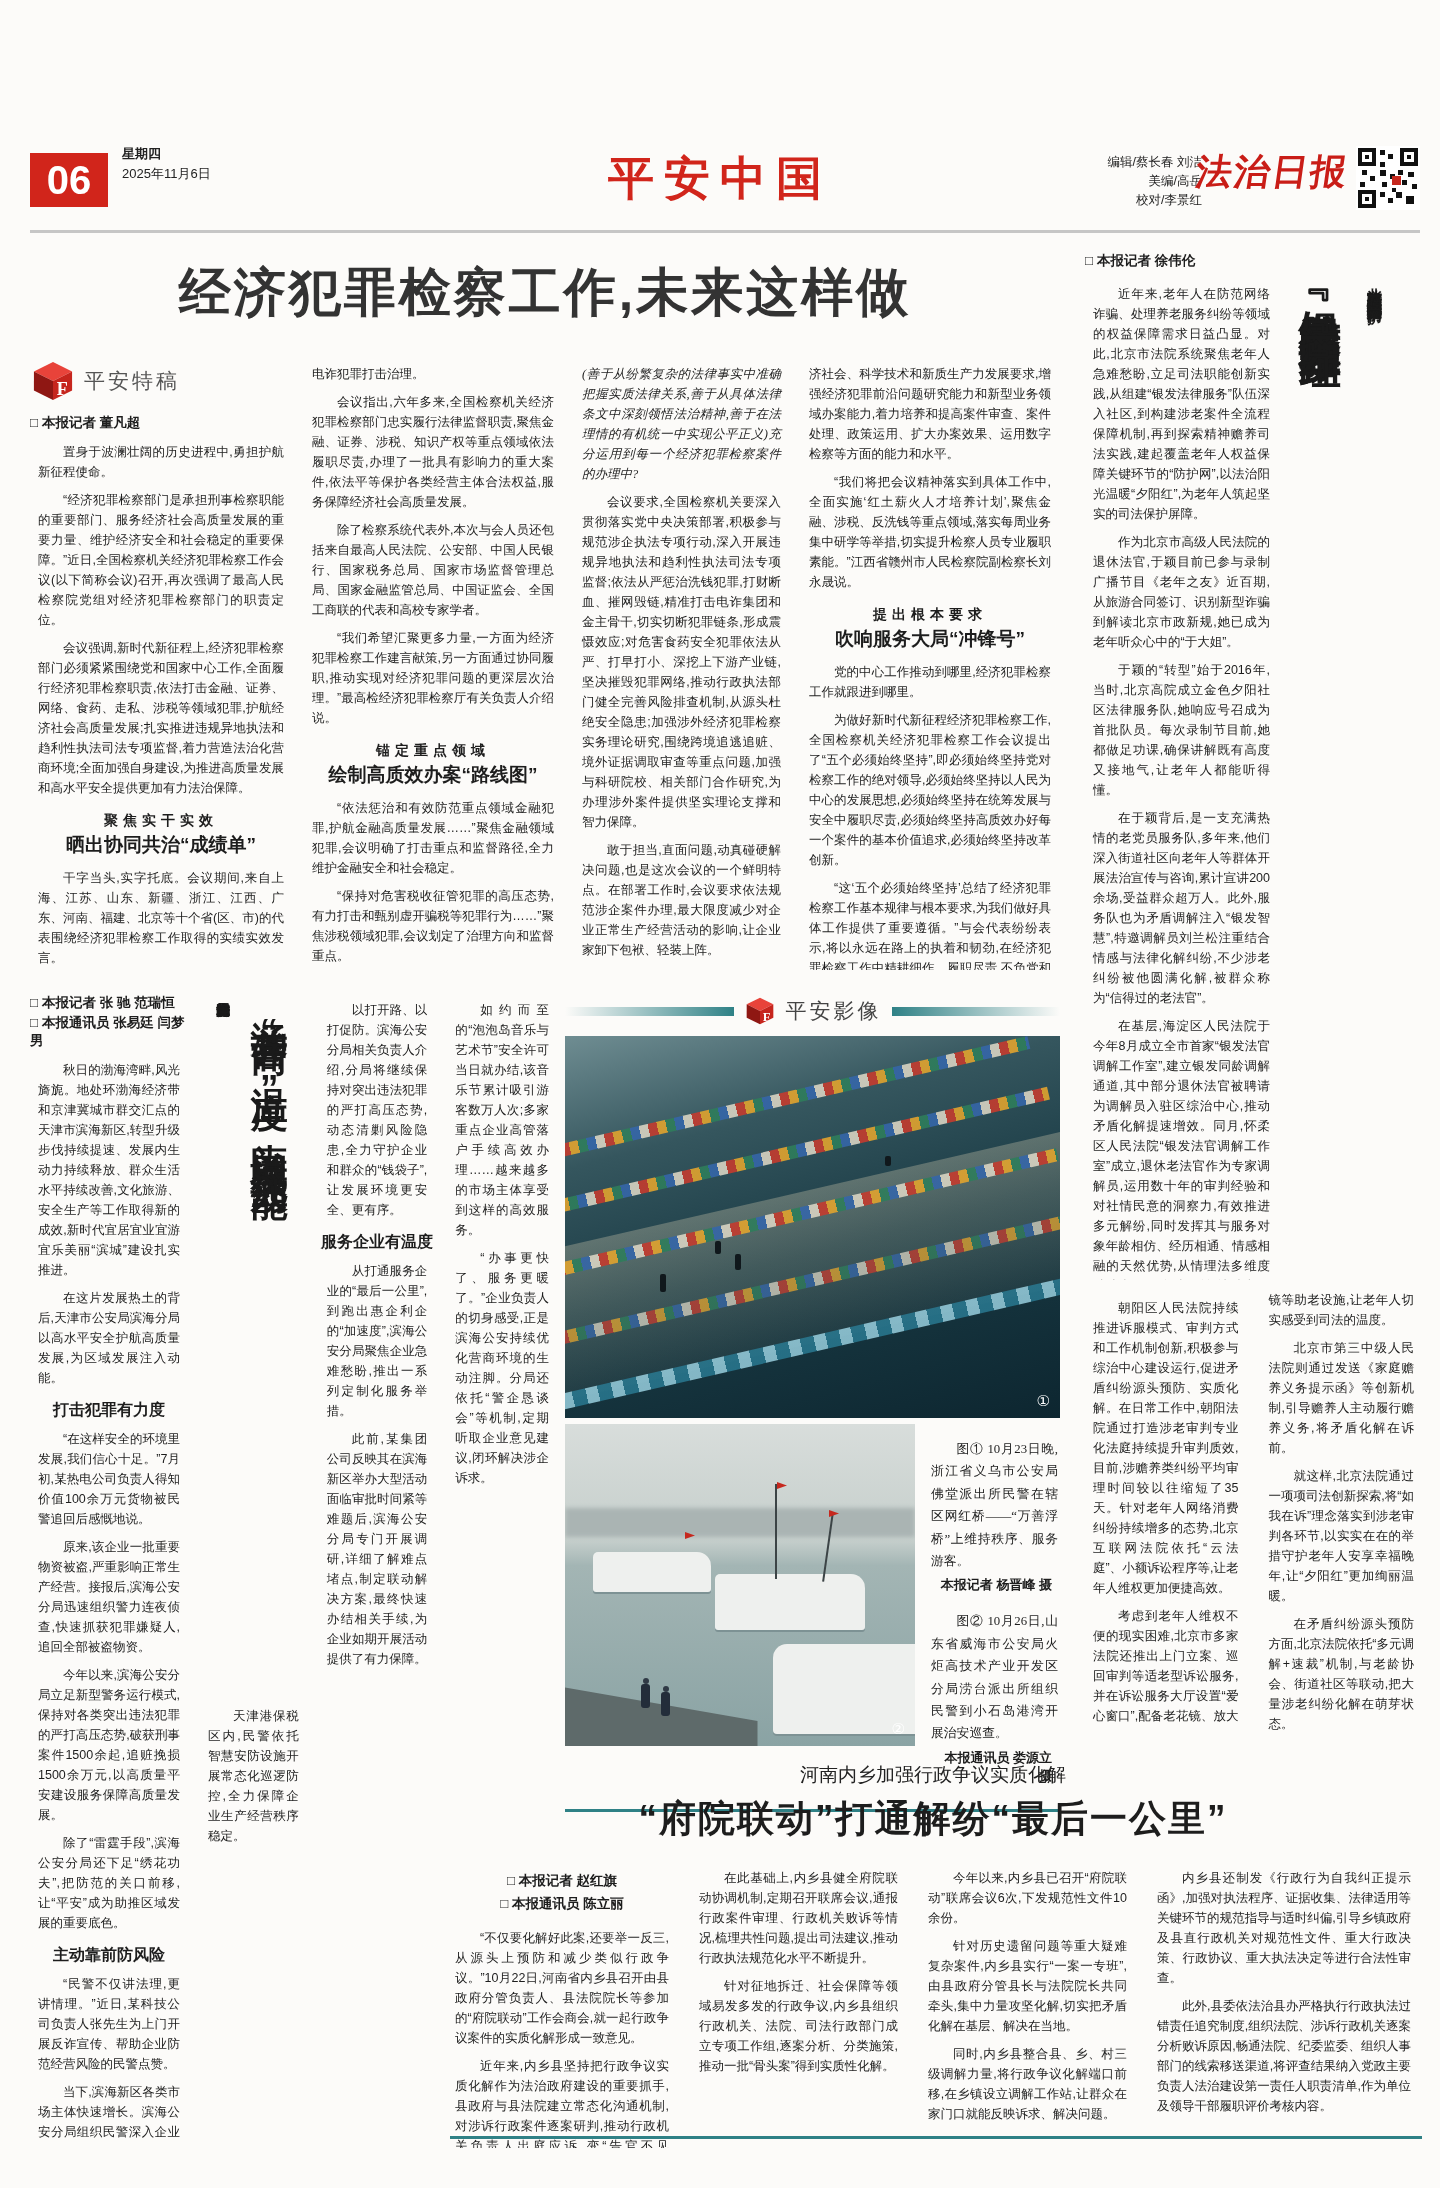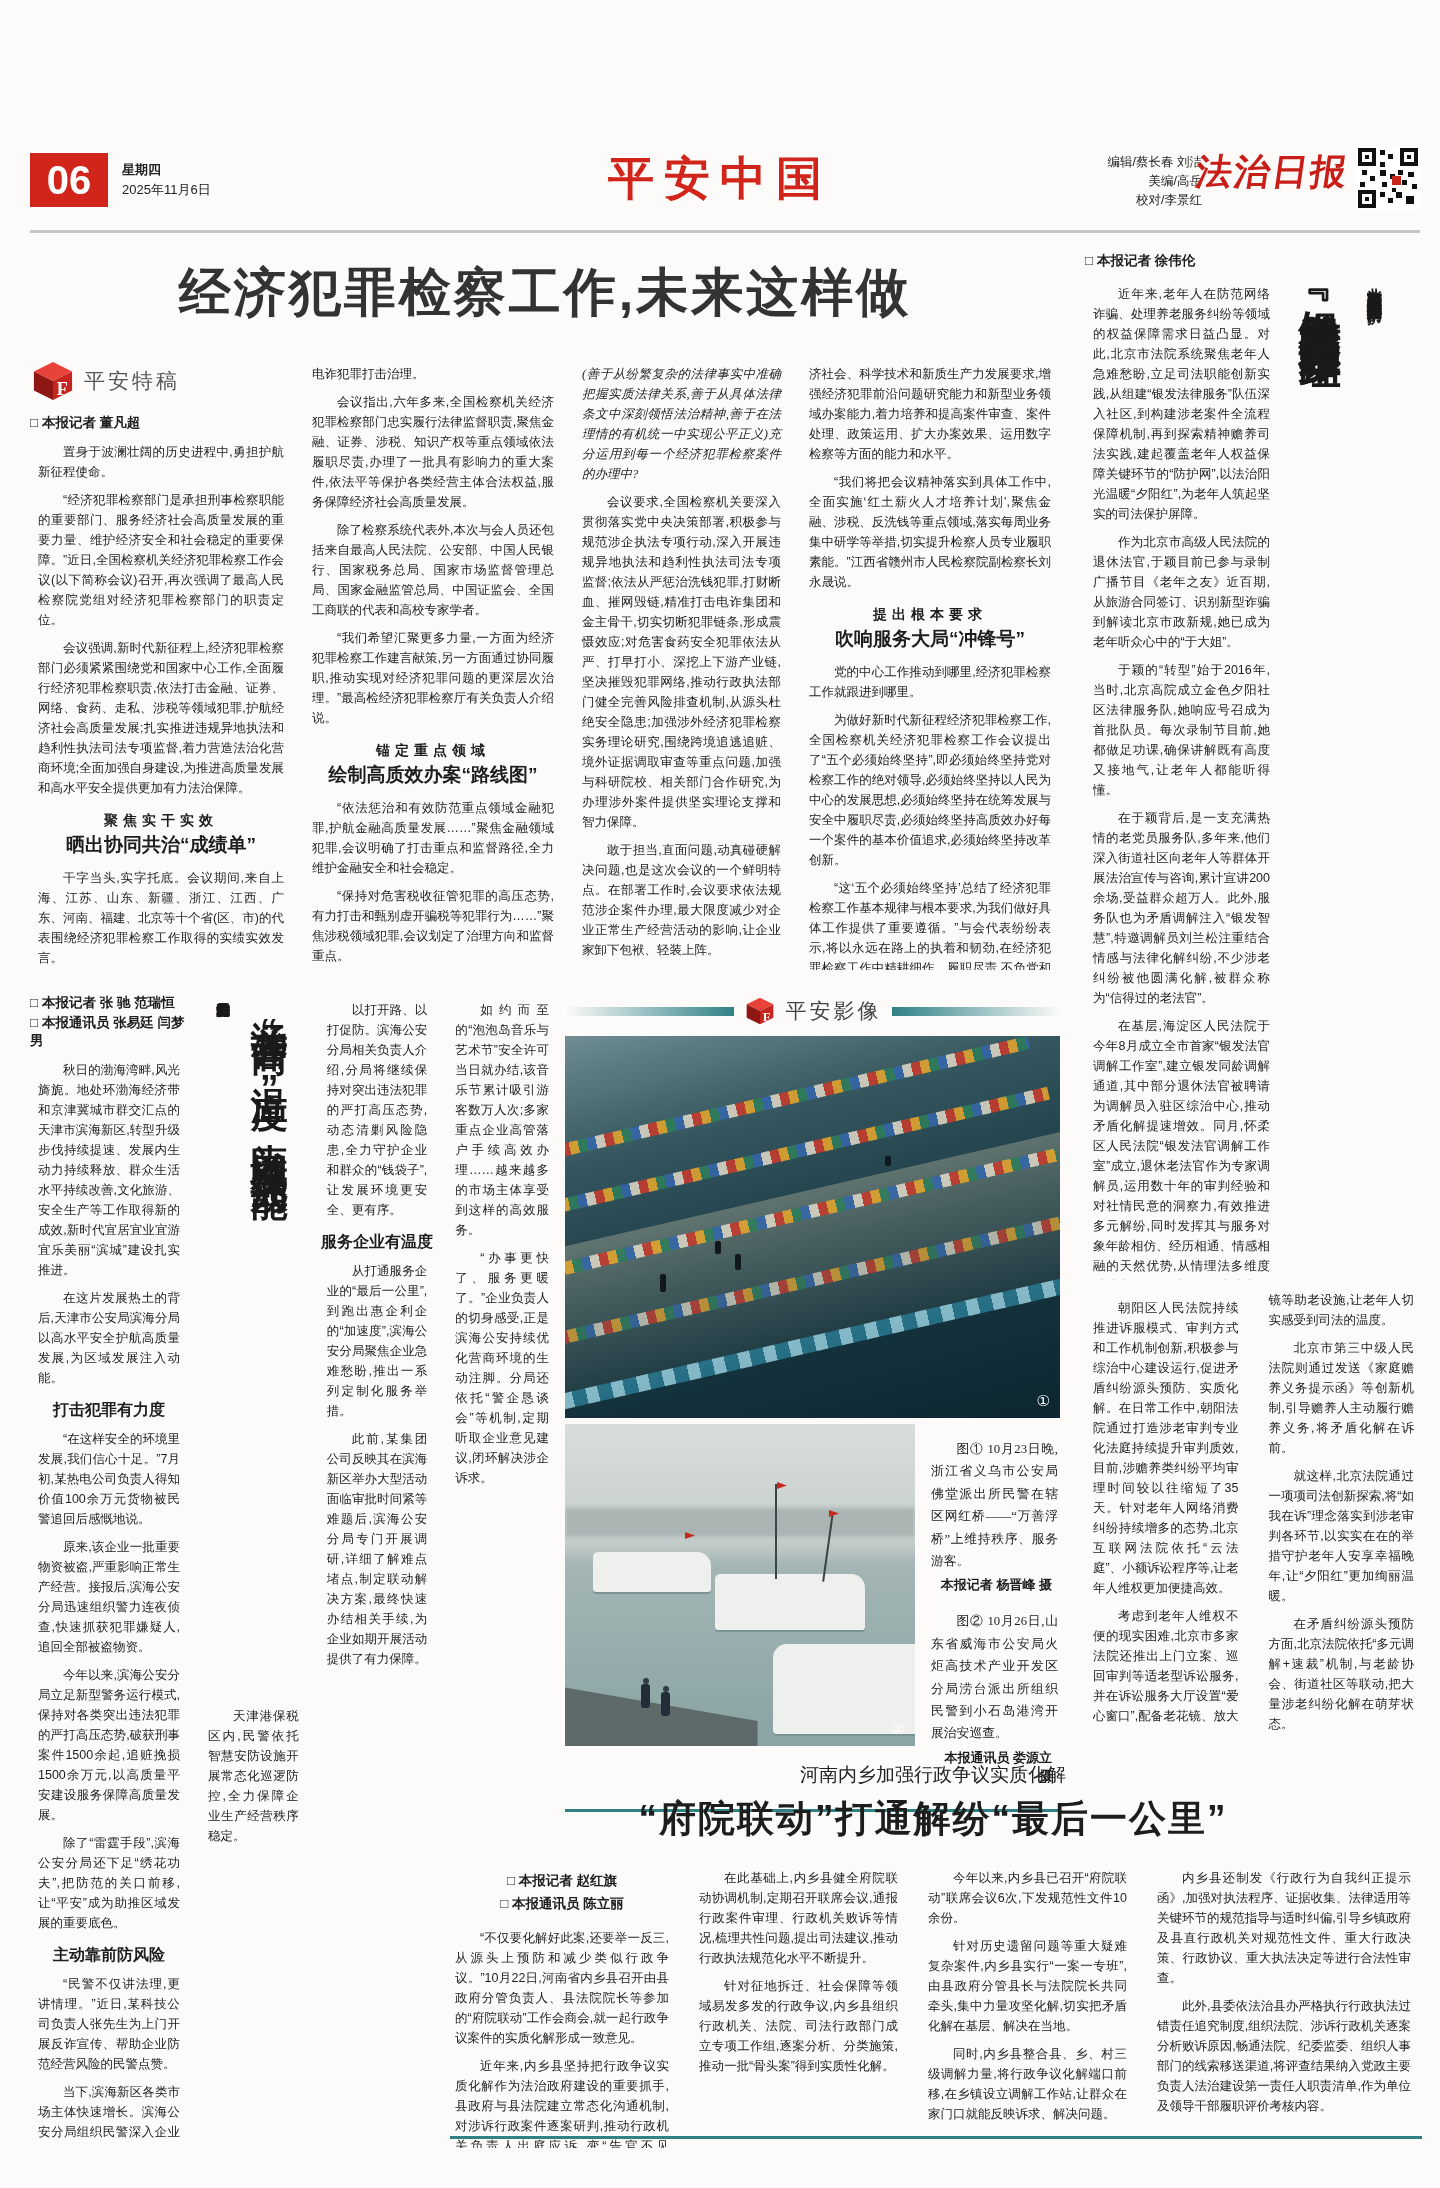--- a/index.html
+++ b/index.html
@@ -2,21 +2,21 @@
 <html><head>
 <meta charset="utf-8">
 <style>
   html,body{margin:0;padding:0;}
   body{width:1440px;height:2188px;position:relative;background:#fcfbf9;
        font-family:"Liberation Sans","DejaVu Sans",sans-serif;color:#1d1d1d;overflow:hidden;}
   .abs{position:absolute;}
   
   .pagenum{left:30px;top:153px;width:78px;height:54px;background:#d1251b;color:#fff;
            display:flex;align-items:center;justify-content:center;font-size:40px;font-weight:bold;}
-  .dateblock{left:122px;top:160px;font-size:13px;line-height:1.5;color:#222;}
+  .dateblock{left:122px;top:144px;font-size:13px;line-height:1.5;color:#222;}
   .dateblock .wd{font-weight:bold;}
   .banner{left:50%;top:148px;transform:translateX(-50%);color:#d1251b;font-size:46px;
           font-weight:bold;letter-spacing:10px;white-space:nowrap;}
   .editors{right:238px;top:153px;text-align:right;font-size:12.5px;line-height:1.5;color:#222;}
   .masthead{right:92px;top:148px;color:#c91d17;font-size:36px;font-weight:bold;
             font-family:"Liberation Serif","DejaVu Serif",serif;transform:skewX(-8deg);letter-spacing:2px;}
   .qr{right:20px;top:146px;width:64px;height:64px;}
   .header-rule{left:30px;right:20px;top:230px;height:3px;background:#c6c6c6;}
   
   .para{margin:8px;text-indent:2em;font-size:12.5px;line-height:1.6;text-align:justify;}

